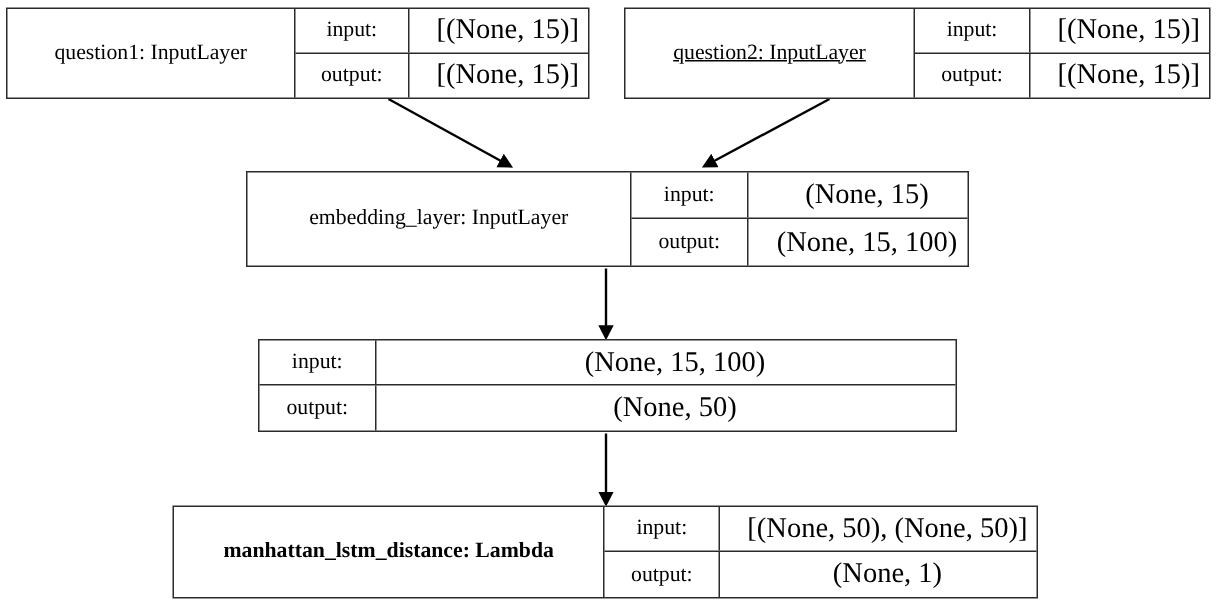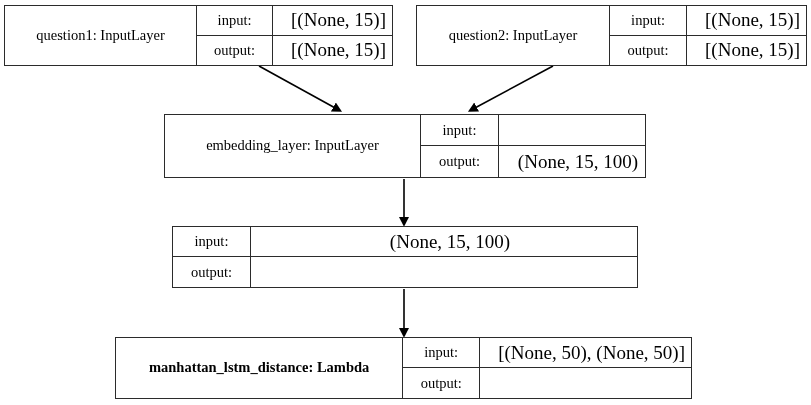--- a/index.html
+++ b/index.html
@@ -88,21 +88,21 @@
     color: #000000;
     padding: 0 6px;
   }
 
   
   #node-question1   { left: 4px;   top: 5px;   width: 389px; height: 61px; }
   #node-question1 .node-name { width: 195px; }
   #node-question1 .io-label  { width: 76px; }
 
   #node-question2   { left: 416px; top: 5px;   width: 391px; height: 61px; }
-  #node-question2 .node-name { width: 195px; }
+  #node-question2 .node-name { width: 195px; text-decoration: underline; }
   #node-question2 .io-label  { width: 77px; }
 
   #node-embedding   { left: 164px; top: 114px; width: 482px; height: 64px; }
   #node-embedding .node-name { width: 256px; }
   #node-embedding .io-label  { width: 78px; }
 
   #node-lstm        { left: 172px; top: 226px; width: 466px; height: 62px; }
   #node-lstm .node-name { width: 240px; }
   #node-lstm .io-label  { width: 78px; }
 
@@ -157,46 +157,49 @@
         <div class="io-value">[(None, 15)]</div>
       </div>
     </div>
   </div>
 
   <div class="node" id="node-embedding">
     <div class="node-name">embedding_layer: InputLayer</div>
     <div class="node-io">
       <div class="io-row top">
         <div class="io-label">input:</div>
+        <div class="io-value">(None, 15)</div>
       </div>
       <div class="io-row">
         <div class="io-label">output:</div>
         <div class="io-value">(None, 15, 100)</div>
       </div>
     </div>
   </div>
 
   <div class="node" id="node-lstm">
     <div class="node-io">
       <div class="io-row top">
         <div class="io-label">input:</div>
         <div class="io-value">(None, 15, 100)</div>
       </div>
       <div class="io-row">
         <div class="io-label">output:</div>
+        <div class="io-value">(None, 50)</div>
       </div>
     </div>
   </div>
 
   <div class="node" id="node-lambda">
     <div class="node-name">manhattan_lstm_distance: Lambda</div>
     <div class="node-io">
       <div class="io-row top">
         <div class="io-label">input:</div>
         <div class="io-value">[(None, 50), (None, 50)]</div>
       </div>
       <div class="io-row">
         <div class="io-label">output:</div>
+        <div class="io-value">(None, 1)</div>
       </div>
     </div>
   </div>
 
 </div>
 
 </body></html>

